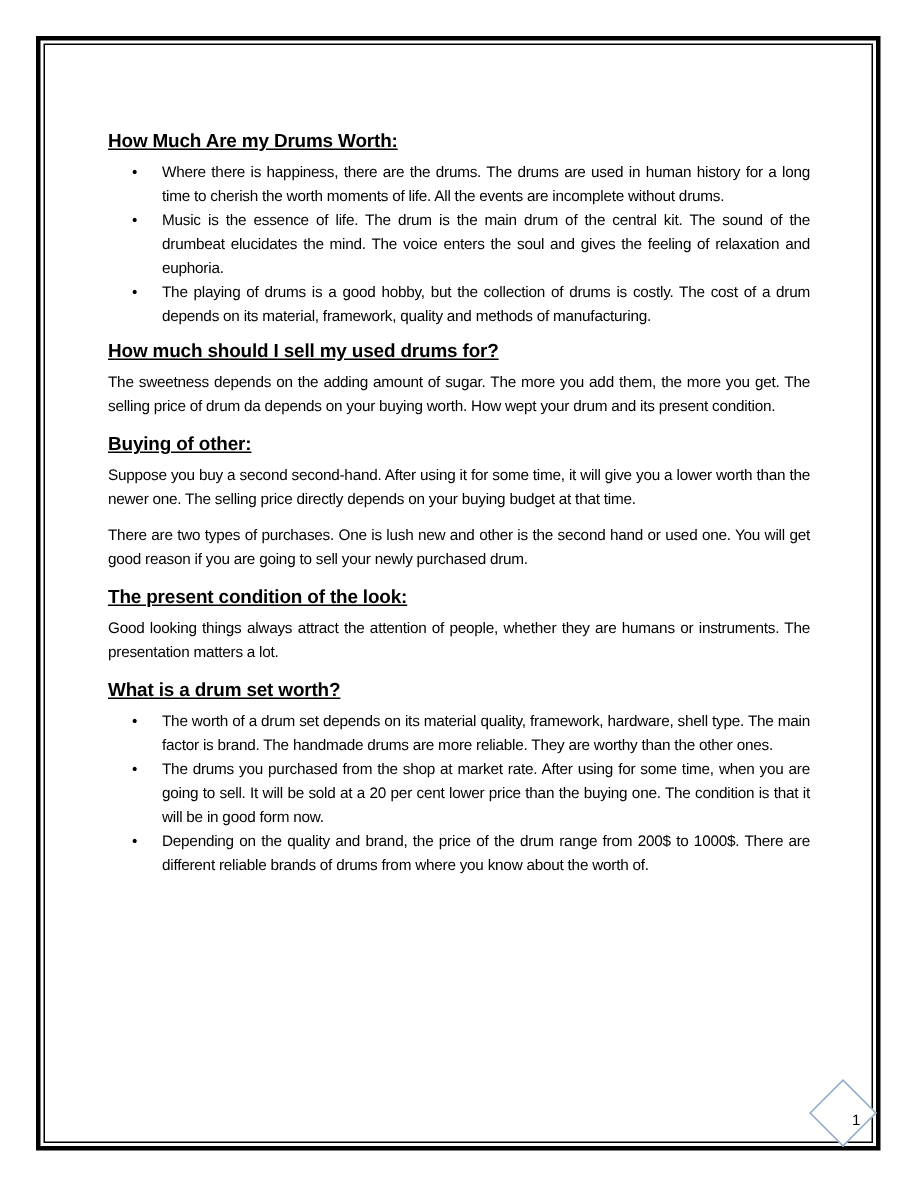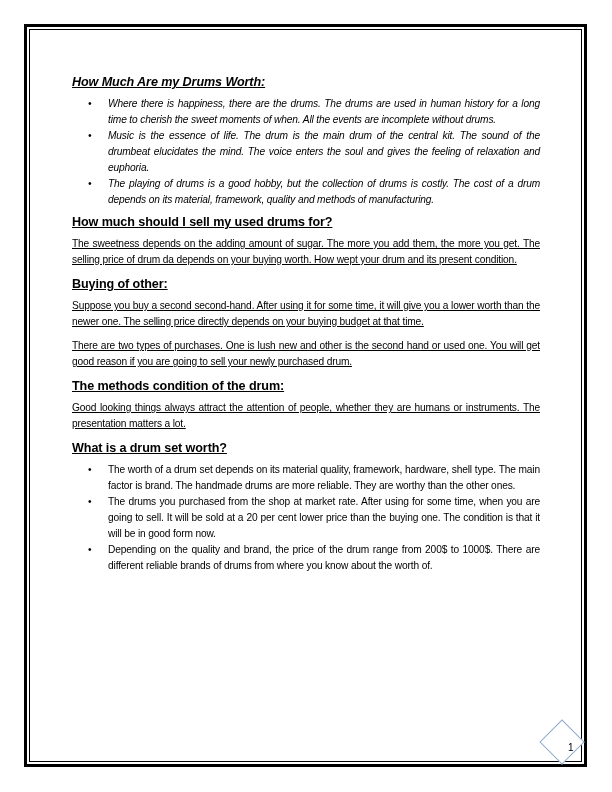--- a/index.html
+++ b/index.html
@@ -1,58 +1,58 @@
 <!DOCTYPE html>
 <html><head>
   <meta charset="utf-8">
   <style>
     html, body { margin:0; padding:0; background:#ffffff; }
     body { width:612px; height:792px; position:relative; overflow:hidden; font-family:"Liberation Sans", "DejaVu Sans", sans-serif; color:#000; }
     .border-outer { position:absolute; left:24px; top:24px; width:563px; height:743px; box-sizing:border-box; border:3px solid #000; }
     .border-inner { position:absolute; left:29px; top:29px; width:553px; height:733px; box-sizing:border-box; border:1px solid #000; }
     .content { position:absolute; left:72px; top:70px; width:468px; font-size:10.2px; line-height:16px; }
     h2 { font-size:12.6px; font-weight:bold; text-decoration:underline; margin:0 0 6px 0; line-height:16px; letter-spacing:-0.1px; }
-    p { margin:0 0 8px 0; text-align:justify; letter-spacing:-0.15px;text-decoration:underline; }
+    p { margin:0 0 8px 0; text-align:justify; letter-spacing:-0.15px; }
     ul { margin:0 0 6px 0; padding:0; list-style:none; }
     ul li { position:relative; padding-left:36px; text-align:justify; letter-spacing:-0.15px; }
     ul li .bullet { position:absolute; left:16px; top:0; }
-    .sec1 { margin-top:4px;font-style:italic; }
+    .sec1 { margin-top:16px; }
     .page-num-shape { position:absolute; left:546px; top:726px; width:30px; height:30px; border:1px solid #8fa9c8; transform:rotate(45deg); background:#fff; }
     .page-num { position:absolute; left:568px; top:742px; font-size:10px; }
   </style>
 </head>
 <body>
 
 <div class="border-outer"></div>
 <div class="border-inner"></div>
 
 <div class="content">
 
   <section class="sec1">
     <h2>How Much Are my Drums Worth:</h2>
     <ul>
-      <li><span class="bullet">•</span><span>Where there is happiness, there are the drums. The drums are used in human history for a long time to cherish the sweet moments of when. All the events are incomplete without drums.</span></li>
+      <li><span class="bullet">•</span><span>Where there is happiness, there are the drums. The drums are used in human history for a long time to cherish the worth moments of life. All the events are incomplete without drums.</span></li>
       <li><span class="bullet">•</span><span>Music is the essence of life. The drum is the main drum of the central kit. The sound of the drumbeat elucidates the mind. The voice enters the soul and gives the feeling of relaxation and euphoria.</span></li>
       <li><span class="bullet">•</span><span>The playing of drums is a good hobby, but the collection of drums is costly. The cost of a drum depends on its material, framework, quality and methods of manufacturing.</span></li>
     </ul>
   </section>
 
   <section>
     <h2>How much should I sell my used drums for?</h2>
     <p>The sweetness depends on the adding amount of sugar. The more you add them, the more you get. The selling price of drum da depends on your buying worth. How wept your drum and its present condition.</p>
   </section>
 
   <section>
     <h2>Buying of other:</h2>
     <p>Suppose you buy a second second-hand. After using it for some time, it will give you a lower worth than the newer one. The selling price directly depends on your buying budget at that time.</p>
     <p>There are two types of purchases.  One is lush new and other is the second hand or used one. You will get good reason if you are going to sell your newly purchased drum.</p>
   </section>
 
   <section>
-    <h2>The methods condition of the drum:</h2>
+    <h2>The present condition of the look:</h2>
     <p>Good looking things always attract the attention of people, whether they are humans or instruments. The presentation matters a lot.</p>
   </section>
 
   <section>
     <h2>What is a drum set worth?</h2>
     <ul>
       <li><span class="bullet">•</span><span>The worth of a drum set depends on its material quality, framework, hardware, shell type. The main factor is brand. The handmade drums are more reliable. They are worthy than the other ones.</span></li>
       <li><span class="bullet">•</span><span>The drums you purchased from the shop at market rate. After using for some time, when you are going to sell. It will be sold at a 20 per cent lower price than the buying one. The condition is that it will be in good form now.</span></li>
       <li><span class="bullet">•</span><span>Depending on the quality and brand, the price of the drum range from 200$ to 1000$. There are different reliable brands of drums from where you know about the worth of.</span></li>
     </ul>

